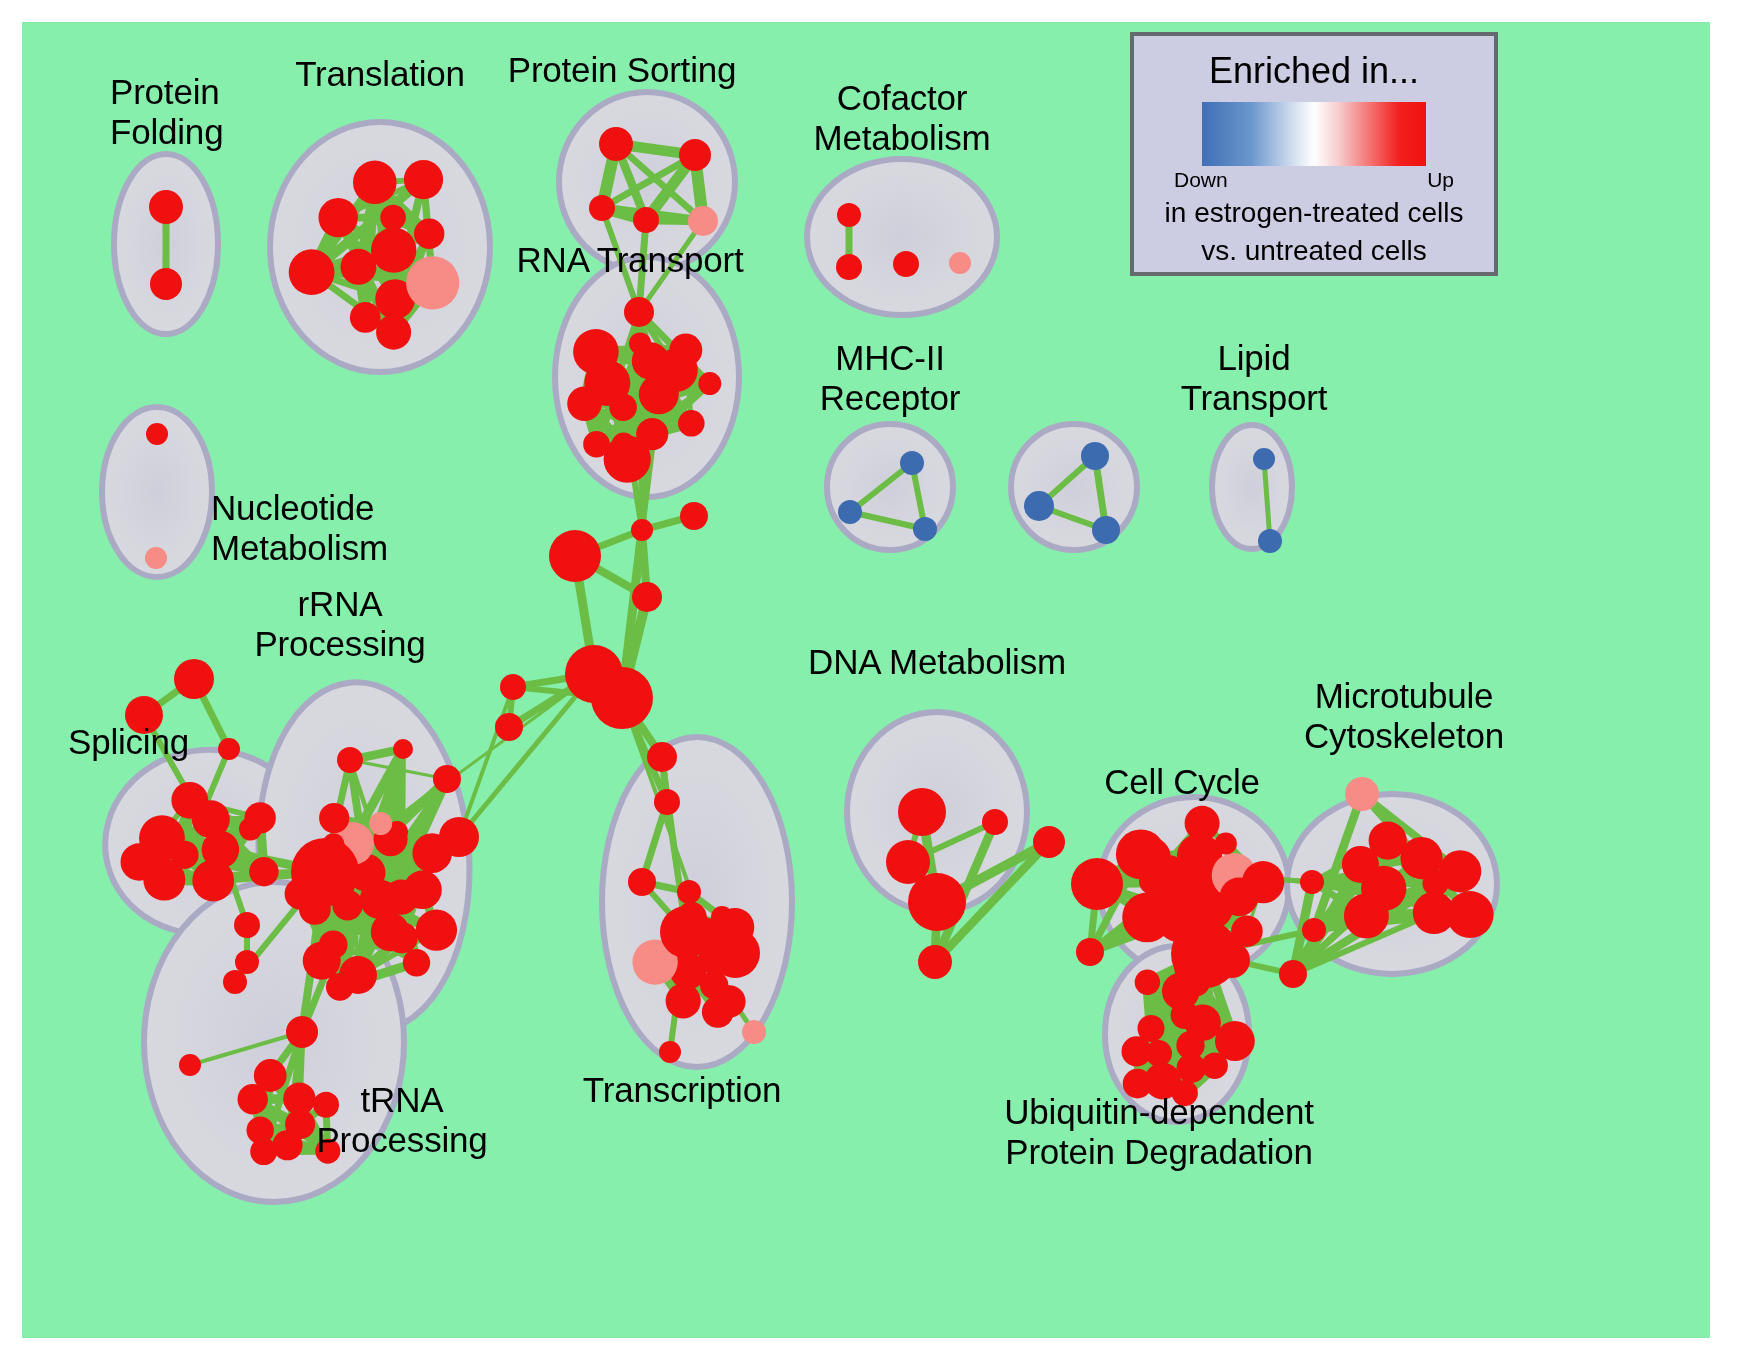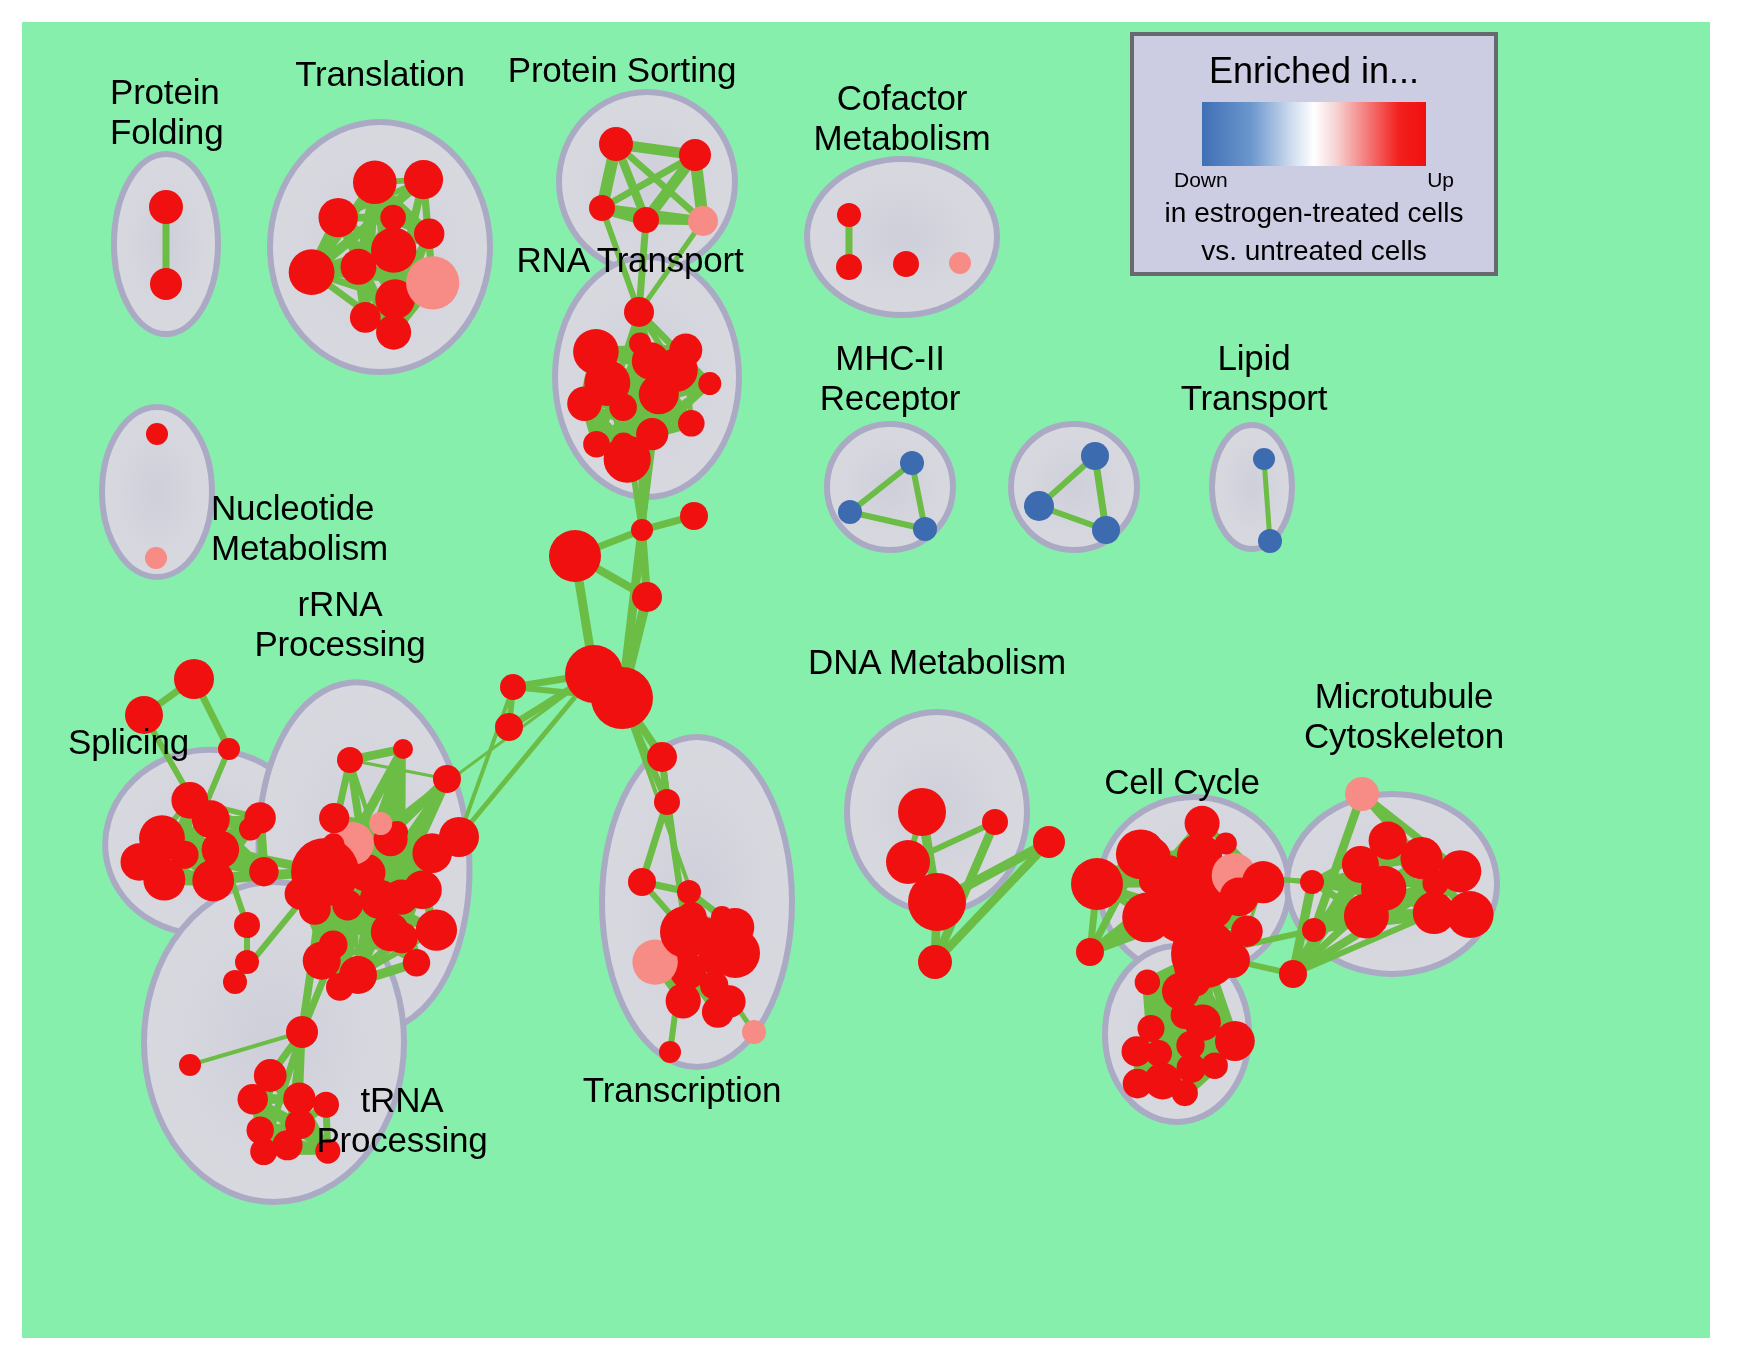--- a/index.html
+++ b/index.html
@@ -935,20 +935,22 @@
     <div class="clabel ta-l" style="left:46px;top:700px;">Splicing</div>
     <div class="clabel ta-c" style="left:318px;top:562px;">rRNA
 Processing</div>
     <div class="clabel ta-c" style="left:380px;top:1058px;">tRNA
 Processing</div>
     <div class="clabel ta-c" style="left:660px;top:1048px;">Transcription</div>
     <div class="clabel ta-c" style="left:915px;top:620px;">DNA Metabolism</div>
     <div class="clabel ta-c" style="left:1160px;top:740px;">Cell Cycle</div>
     <div class="clabel ta-c" style="left:1382px;top:654px;">Microtubule
 Cytoskeleton</div>
+    <div class="clabel ta-c" style="left:1137px;top:1070px;">Ubiquitin-dependent
+Protein Degradation</div>
 
     <div id="legend">
       <div class="ltitle">Enriched in...</div>
       <div class="bar"></div>
       <div class="updown">
         <span>Down</span>
         <span>Up</span>
       </div>
       <div class="sub">in estrogen-treated cells</div>
       <div class="sub">vs. untreated cells</div>

